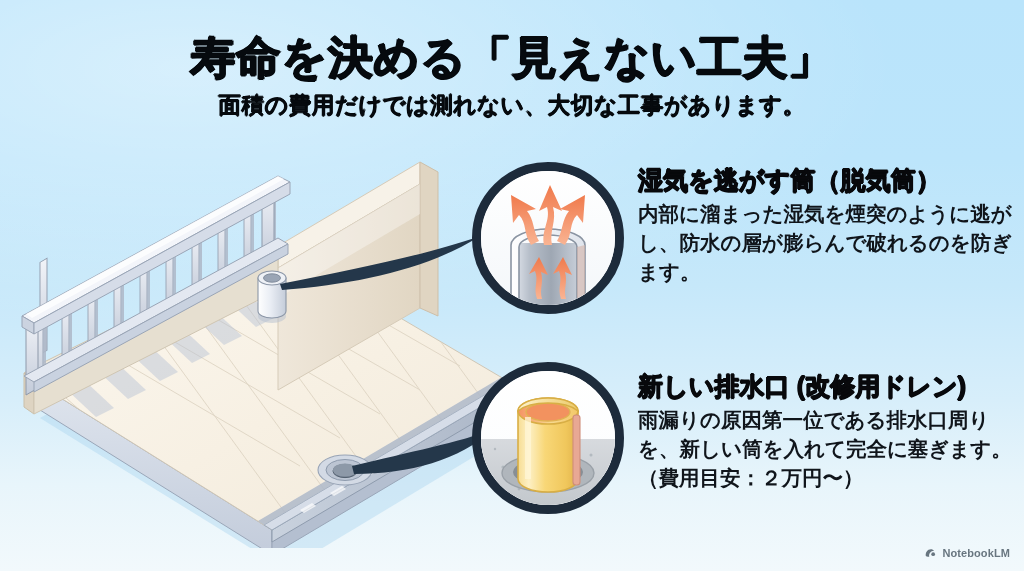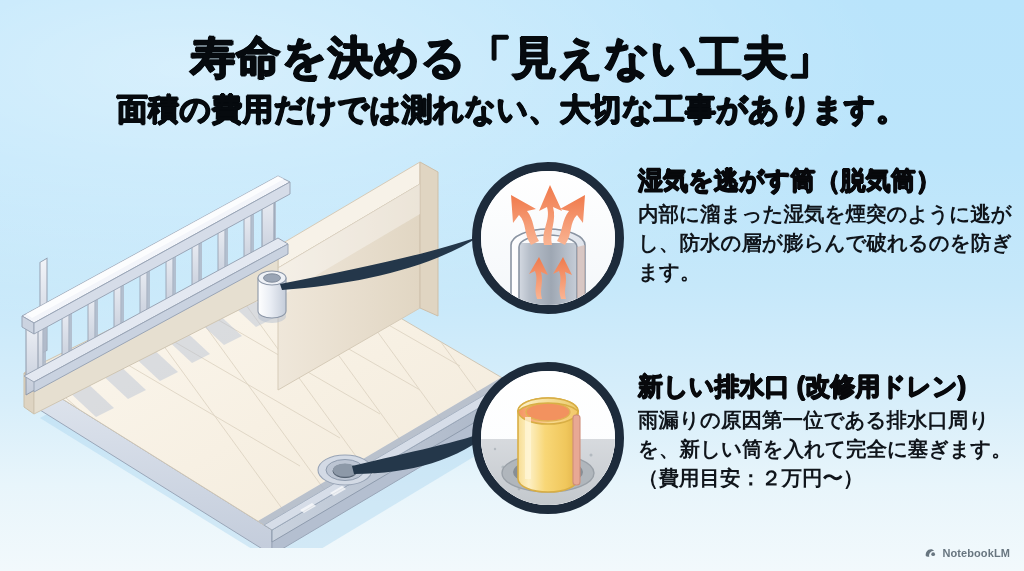--- a/index.html
+++ b/index.html
@@ -43,23 +43,23 @@
     margin: 0;
     font-size: 45px;
     line-height: 1.08;
     font-weight: 700;
     color: #060a0e;
     letter-spacing: 0.5px;
     text-shadow: 1.1px 0 0 #060a0e, -1.1px 0 0 #060a0e, 0 1.1px 0 #060a0e, 0 -1.1px 0 #060a0e;
   }
   .sub-title {
     margin: 10px 0 0 0;
-    font-size: 31px;
+    font-size: 23px;
     line-height: 1.1;
-    font-weight: 700;
+    font-weight: 400;
     color: #060a0e;
     letter-spacing: 0.2px;
     text-shadow: 0.9px 0 0 #060a0e, -0.9px 0 0 #060a0e, 0 0.9px 0 #060a0e, 0 -0.9px 0 #060a0e;
   }
 
   
   .scene {
     position: absolute;
     left: 0;
     top: 118px;

